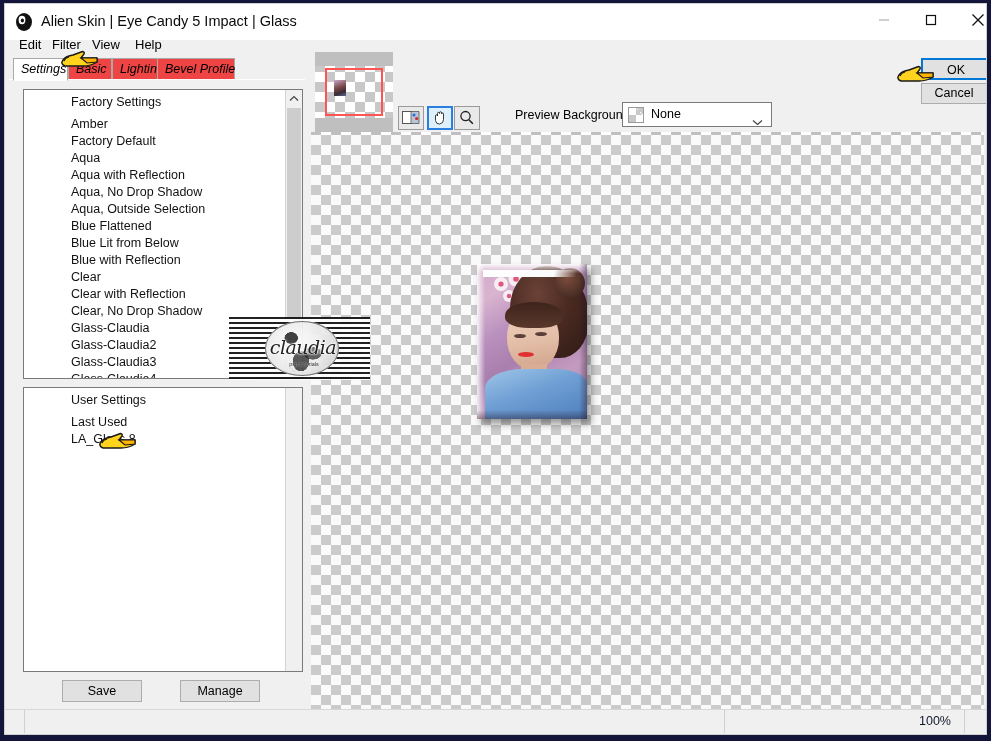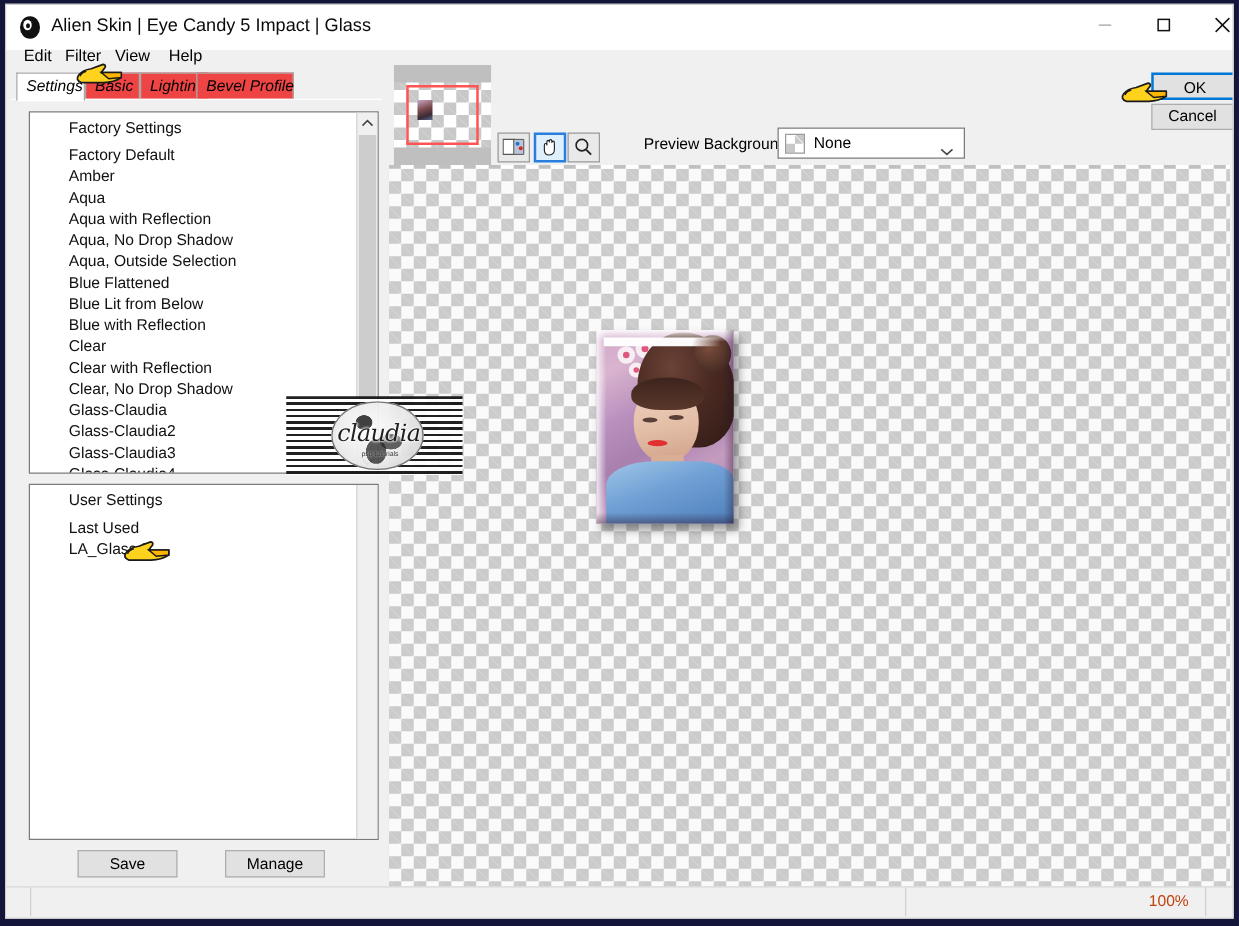--- a/index.html
+++ b/index.html
@@ -30,21 +30,21 @@
 
   
   .listbox{position:absolute;background:#ffffff;border:1px solid #7a7a7a;box-sizing:border-box;overflow:hidden;}
   #factory-list{left:18px;top:85px;width:280px;height:290px;}
   #user-list{left:18px;top:383px;width:280px;height:285px;}
   .li{position:relative;height:17px;line-height:17px;font-size:12.5px;color:#111;
       padding-left:8px;white-space:nowrap;cursor:default;}
   .li.header{font-weight:normal;}
   .li.sel{background:#2a7fde;color:#ffffff;display:inline-block;padding-right:7px;height:16px;line-height:16px;}
   .li-gap{height:5px;}
-  .list-inner{position:absolute;left:0;top:4px;width:258px;padding-left:23px;}
+  .list-inner{position:absolute;left:16px;top:4px;width:258px;padding-left:23px;}
   .hdr-rule{position:absolute;left:0;top:19px;width:258px;height:1px;background:#ffffff;}
 
   
   .vscroll{position:absolute;right:0;top:0;width:17px;height:100%;background:#f0f0f0;border-left:1px solid #d4d4d4;box-sizing:border-box;}
   .sb-arrow{position:absolute;left:0;width:16px;height:17px;cursor:default;}
   .sb-arrow.up{top:0;}.sb-arrow.down{bottom:0;}
   .sb-arrow svg{position:absolute;left:3px;top:5px;}
   .sb-thumb{position:absolute;left:1px;width:14px;background:#cdcdcd;cursor:default;}
 
   
@@ -142,21 +142,21 @@
      text-shadow:0 0 2px #fff,1px 0 2px #fff,-1px 0 2px #fff;}
   .wm-sub{position:absolute;left:46px;top:44px;width:58px;text-align:center;font-size:5.5px;color:#222;
      text-shadow:0 0 2px #fff;}
 
   
   .statusbar{position:absolute;left:0;bottom:0;width:100%;height:24px;background:#f0f0f0;border-top:1px solid #d8d8d8;}
   .sb-cell{position:absolute;top:0;height:23px;border-right:1px solid #d0d0d0;box-sizing:border-box;}
   #sb-c1{left:0;width:20px;}
   #sb-c2{left:20px;width:700px;}
   #sb-c3{left:720px;width:240px;}
-  #sb-zoom{position:absolute;right:13px;top:4px;font-size:12.5px;color:#c2410c;}
+  #sb-zoom{position:absolute;right:13px;top:4px;font-size:12.5px;color:#0f172a;}
 
   
   .hand{position:absolute;width:44px;height:30px;pointer-events:none;z-index:40;}
   #hand-filter{left:52px;top:40px;}
   #hand-user{left:90px;top:422px;}
   #hand-ok{left:888px;top:55px;}
 </style>
 </head>
 <body>
 
@@ -204,22 +204,22 @@
     <div class="tab" style="left:103px;width:55px">Lighting</div>
     <div class="tab" style="left:148px;width:78px">Bevel Profile</div>
   </div>
   <div class="tab-underline"></div>
 
   <div class="listbox" id="factory-list">
     <div class="list-inner">
       <div class="li header">Factory Settings</div>
       <div class="hdr-rule"></div>
       <div class="li-gap"></div>
+      <div class="li">Amber</div>
       <div class="li">Factory Default</div>
-      <div class="li">Amber</div>
       <div class="li">Aqua</div>
       <div class="li">Aqua with Reflection</div>
       <div class="li">Aqua, No Drop Shadow</div>
       <div class="li">Aqua, Outside Selection</div>
       <div class="li">Blue Flattened</div>
       <div class="li">Blue Lit from Below</div>
       <div class="li">Blue with Reflection</div>
       <div class="li">Clear</div>
       <div class="li">Clear with Reflection</div>
       <div class="li">Clear, No Drop Shadow</div>

